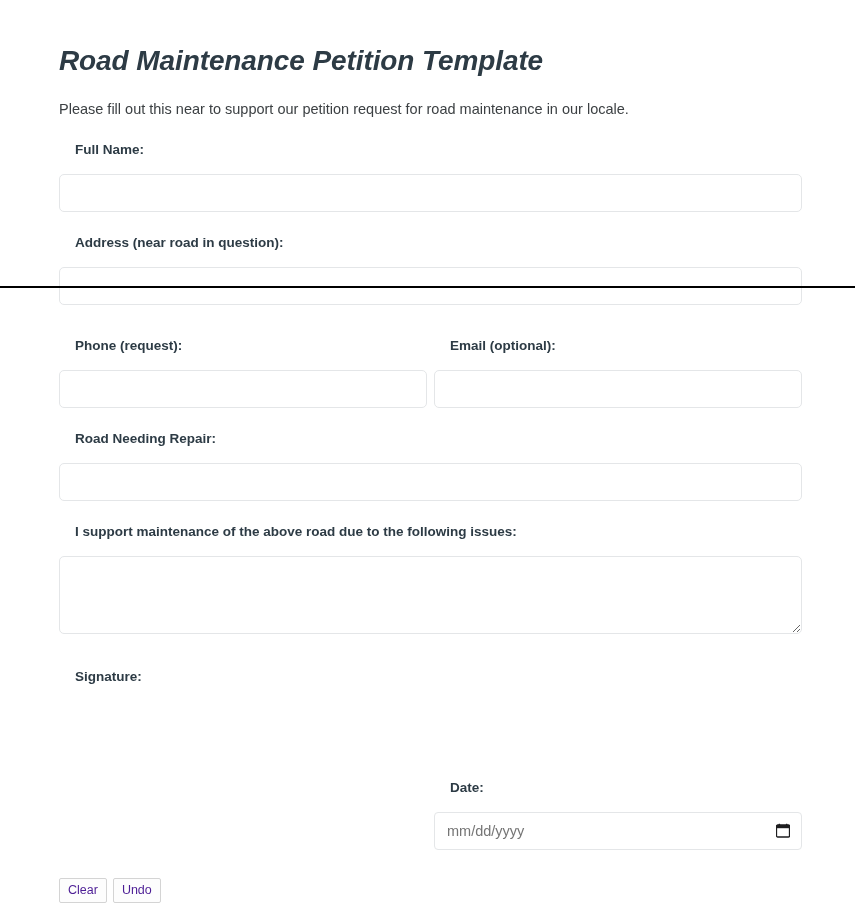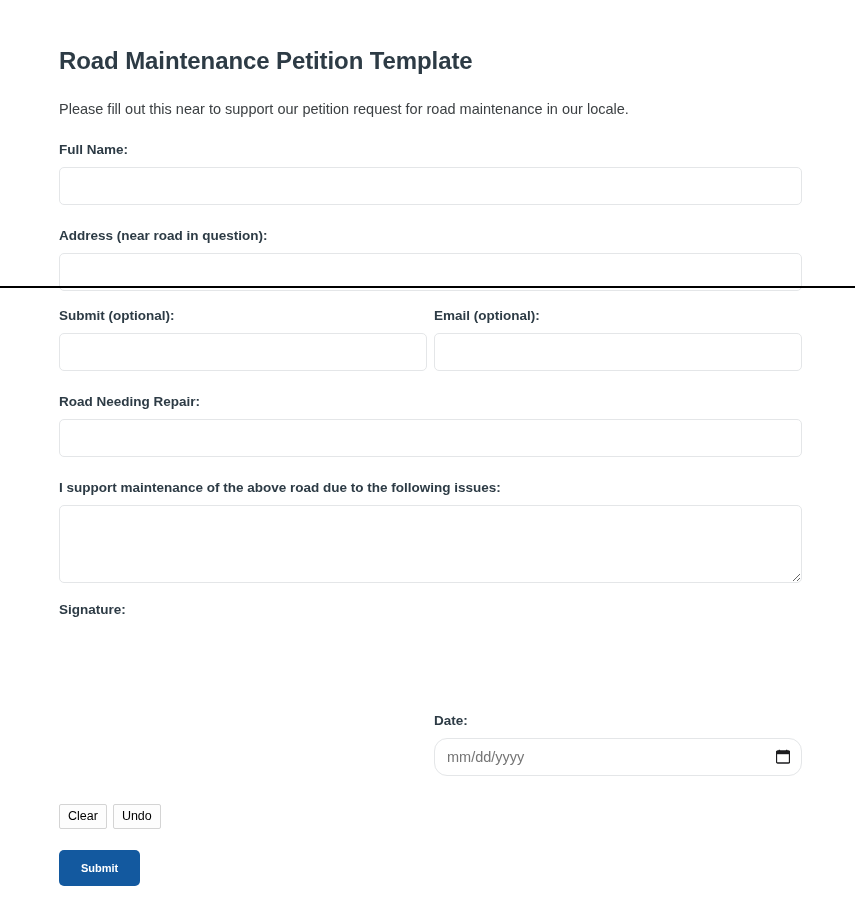--- a/index.html
+++ b/index.html
@@ -23,46 +23,47 @@
     height: 907px;
     box-sizing: border-box;
   }
 
   .content {
     padding: 0 53px 0 59px;
   }
 
   
   .form-title {
-    font-size: 24px;
+    font-size: 28px;
     font-weight: 600;
     color: #2d3b45;
     letter-spacing: -0.1px;
     margin: 0;
     padding-top: 45px;
     line-height: 32px;
+    font-style: italic;
   }
 
   .form-intro {
     font-size: 14.5px;
     font-weight: 400;
     color: #3c4043;
     margin: 0;
     padding-top: 22px;
     line-height: 20px;
   }
 
   
   .field-label {
     display: block;
     font-size: 13.5px;
     font-weight: 700;
     color: #2d3b45;
     line-height: 17px;
-    margin: 0;
+    margin: 16px;
   }
 
   .field-block {
     margin-top: 22px;
   }
 
   .text-input {
     display: block;
     box-sizing: border-box;
     width: 743px;
@@ -155,21 +156,21 @@
   .date-input {
     box-sizing: border-box;
     width: 368px;
     height: 38px;
     padding: 6px 34px 6px 12px;
     font-family: "Liberation Sans", "DejaVu Sans", sans-serif;
     font-size: 14.5px;
     color: #4d7c0f;
     background: #ffffff;
     border: 1px solid #e4e6e8;
-    border-radius: 13px;
+    border-radius: 4px;
     outline: none;
   }
   .calendar-icon {
     position: absolute;
     right: 12px;
     top: 50%;
     transform: translateY(-50%);
     width: 14px;
     height: 15px;
     pointer-events: auto;
@@ -179,21 +180,21 @@
   
   .small-btn-row {
     display: flex;
     gap: 6px;
     margin-top: 12px;
   }
   .small-btn {
     font-family: "Liberation Sans", "DejaVu Sans", sans-serif;
     font-size: 12.5px;
     line-height: 15px;
-    color: #000000;
+    color: #4c1d95;
     background: #fdfdfd;
     border: 1px solid #d4d4d4;
     border-radius: 2px;
     padding: 4px 8px;
     cursor: pointer;
   }
 
   .submit-btn {
     display: inline-block;
     margin-top: 21px;
@@ -226,21 +227,21 @@
       <input class="text-input" type="text" placeholder="" style="">
     </div>
 
     <div class="field-block">
       <label class="field-label">Address (near road in question):</label>
       <input class="text-input" type="text" placeholder="" style="">
     </div>
 
     <div class="row-two">
       <div class="col-half">
-        <label class="field-label">Submit (optional):</label>
+        <label class="field-label">Phone (request):</label>
         <input class="text-input" type="text" placeholder="" style="">
       </div>
       <div class="col-half">
         <label class="field-label">Email (optional):</label>
         <input class="text-input" type="text" placeholder="" style="">
       </div>
     </div>
 
     <div class="field-block">
       <label class="field-label">Road Needing Repair:</label>

